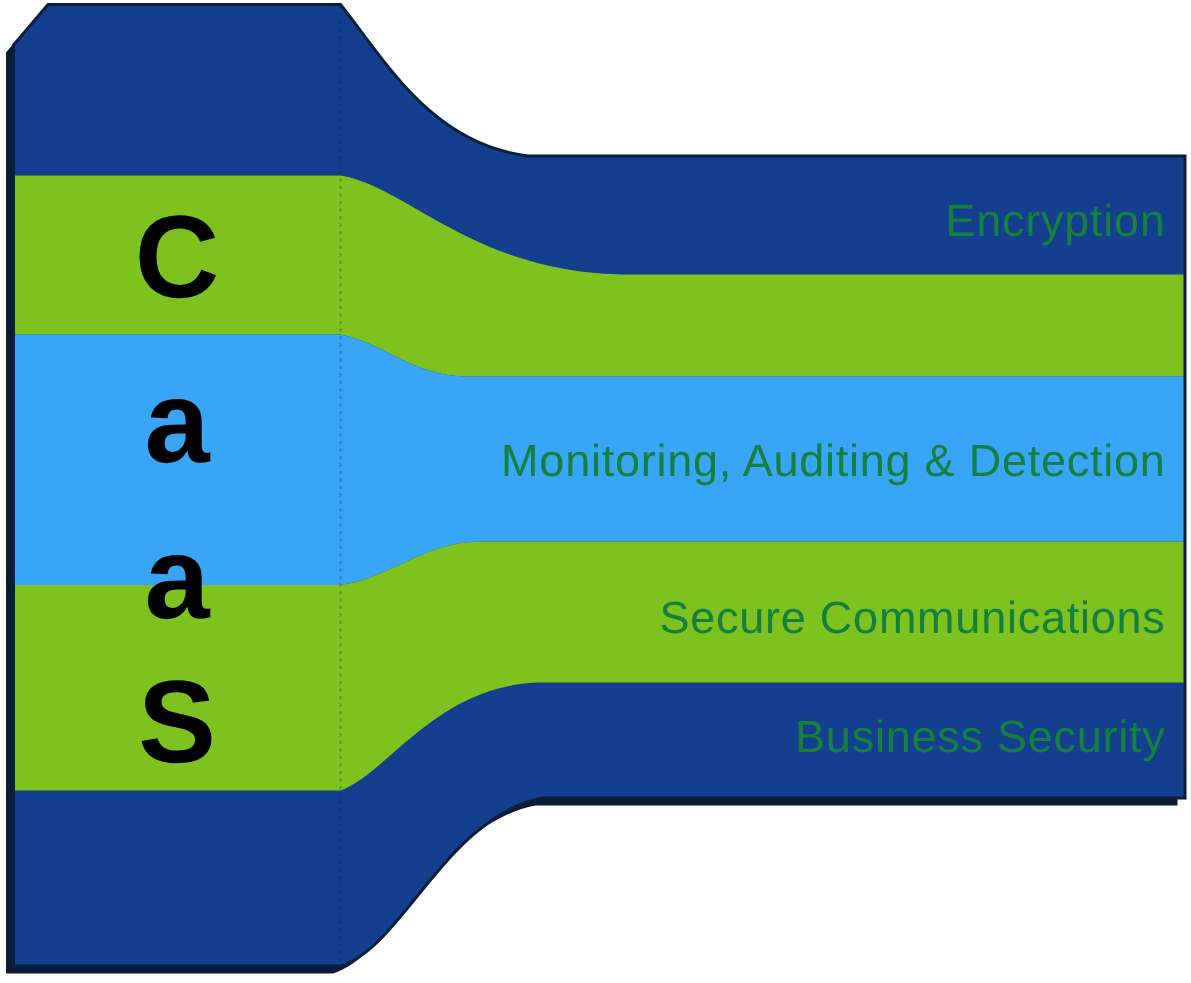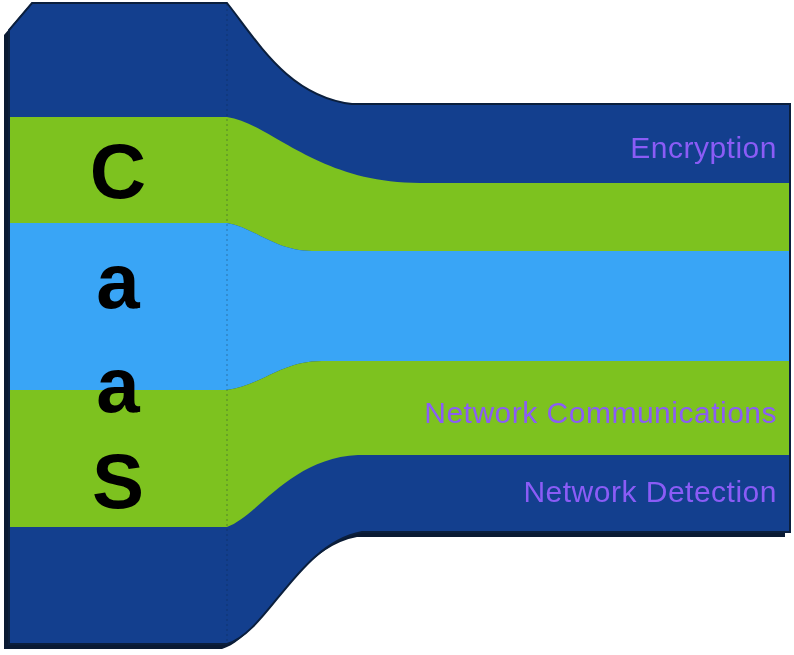--- a/index.html
+++ b/index.html
@@ -30,21 +30,21 @@
     color: #000000;
     line-height: 1;
     white-space: nowrap;
   }
   .band-label {
     position: absolute;
     right: 17px;
     transform: translateY(-50%);
     font-size: 30px;
     font-weight: normal;
-    color: #8b5cf6;
+    color: #15803d;
     line-height: 1;
     white-space: nowrap;
     letter-spacing: 0.5px;
   }
 </style>
 </head>
 <body>
 
 <div class="stage">
 
@@ -64,16 +64,17 @@
 
     <path fill="none" stroke-width="2" d="M 32 3 L 227 3 C 258 42 288 96 352 104 L 790 104 L 790 532 L 362 532 C 298 544 268 632 227 644 L 9 644 L 9 30 Z" stroke="#0b1f3d"></path>
   </svg>
 
   <div class="acronym-letter" style="top:171px">C</div>
   <div class="acronym-letter" style="top:281px">a</div>
   <div class="acronym-letter" style="top:385px">a</div>
   <div class="acronym-letter" style="top:481px">S</div>
 
   <div class="band-label" style="top:148px">Encryption</div>
-  <div class="band-label" style="top:413px">Network Communications</div>
-  <div class="band-label" style="top:492px">Network Detection</div>
+  <div class="band-label" style="top:308px">Monitoring, Auditing &amp; Detection</div>
+  <div class="band-label" style="top:413px">Secure Communications</div>
+  <div class="band-label" style="top:492px">Business Security</div>
 
 </div>
 
 </body></html>

